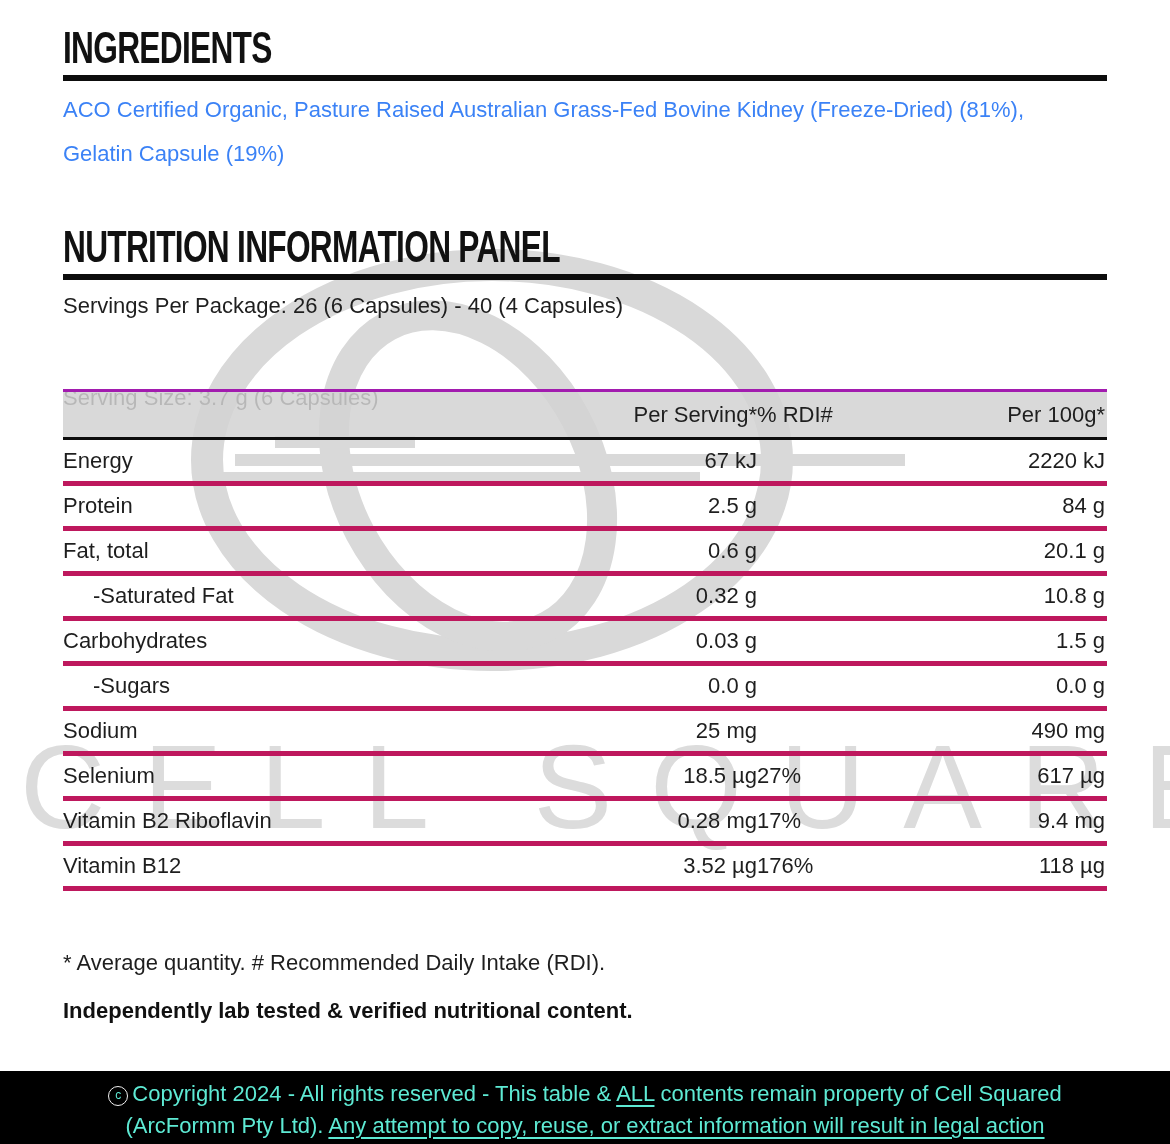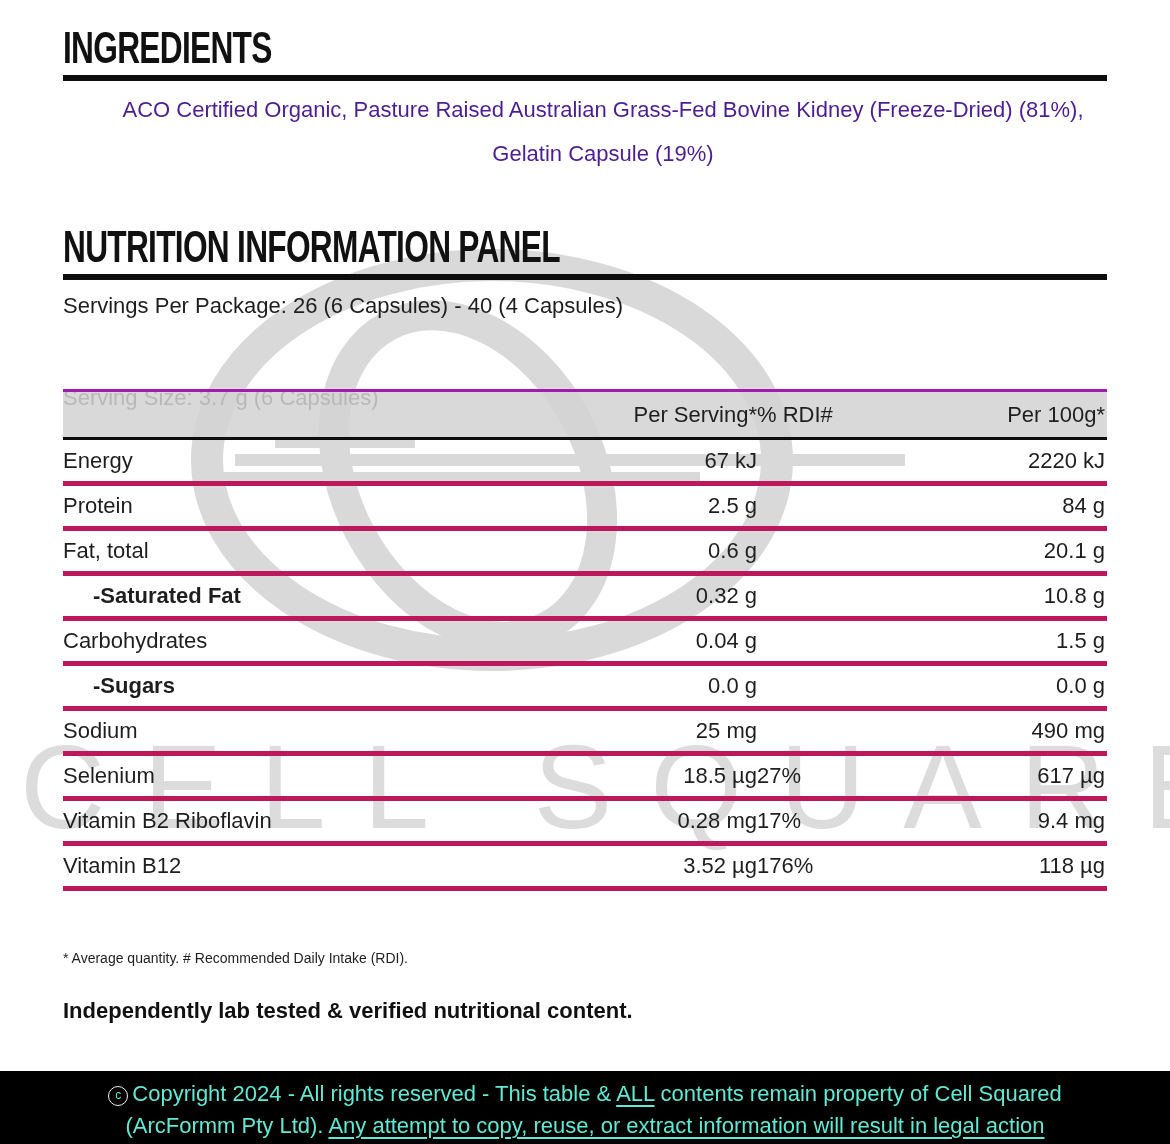--- a/index.html
+++ b/index.html
@@ -56,22 +56,21 @@
 
     .ingredients-title { position: absolute; top: 26px; left: 63px; }
     .ingredients-rule { position: absolute; top: 75px; left: 63px; }
     .ingredients-text {
       position: absolute;
       top: 88px;
       left: 63px;
       width: 1080px;
       font-size: 22px;
       line-height: 44px;
-      color: #4c1d95;
-      text-align: center;
+      color: #3b82f6;
     }
 
     .nip-title { position: absolute; top: 225px; left: 63px; }
     .nip-rule { position: absolute; top: 274px; left: 63px; }
     .serving-line {
       position: absolute;
       left: 63px;
       font-size: 22px;
       color: #1e1e1e;
       white-space: nowrap;
@@ -103,27 +102,27 @@
     .nutrition-table td {
       height: 45px;
       padding: 0;
       border-bottom: 5px solid #be185d;
       vertical-align: middle;
     }
     .col-name { width: 460px; text-align: left; }
     .col-serving { width: 234px; text-align: right; }
     .col-rdi { width: 151px; text-align: left; }
     .col-100g { width: 199px; text-align: right; padding-right: 2px !important; }
-    .indent { padding-left: 30px !important; font-weight: bold; }
+    .indent { padding-left: 30px !important; }
 
     .footnote {
       position: absolute;
       top: 950px;
       left: 63px;
-      font-size: 14px;
+      font-size: 22px;
       color: #1e1e1e;
       white-space: nowrap;
     }
     .lab-tested {
       position: absolute;
       top: 998px;
       left: 63px;
       font-size: 22px;
       font-weight: 700;
       color: #111;
@@ -216,21 +215,21 @@
       <td class="col-100g">20.1 g</td>
     </tr>
     <tr>
       <td class="col-name indent">-Saturated Fat</td>
       <td class="col-serving">0.32 g</td>
       <td class="col-rdi"></td>
       <td class="col-100g">10.8 g</td>
     </tr>
     <tr>
       <td class="col-name">Carbohydrates</td>
-      <td class="col-serving">0.04 g</td>
+      <td class="col-serving">0.03 g</td>
       <td class="col-rdi"></td>
       <td class="col-100g">1.5 g</td>
     </tr>
     <tr>
       <td class="col-name indent">-Sugars</td>
       <td class="col-serving">0.0 g</td>
       <td class="col-rdi"></td>
       <td class="col-100g">0.0 g</td>
     </tr>
     <tr>

